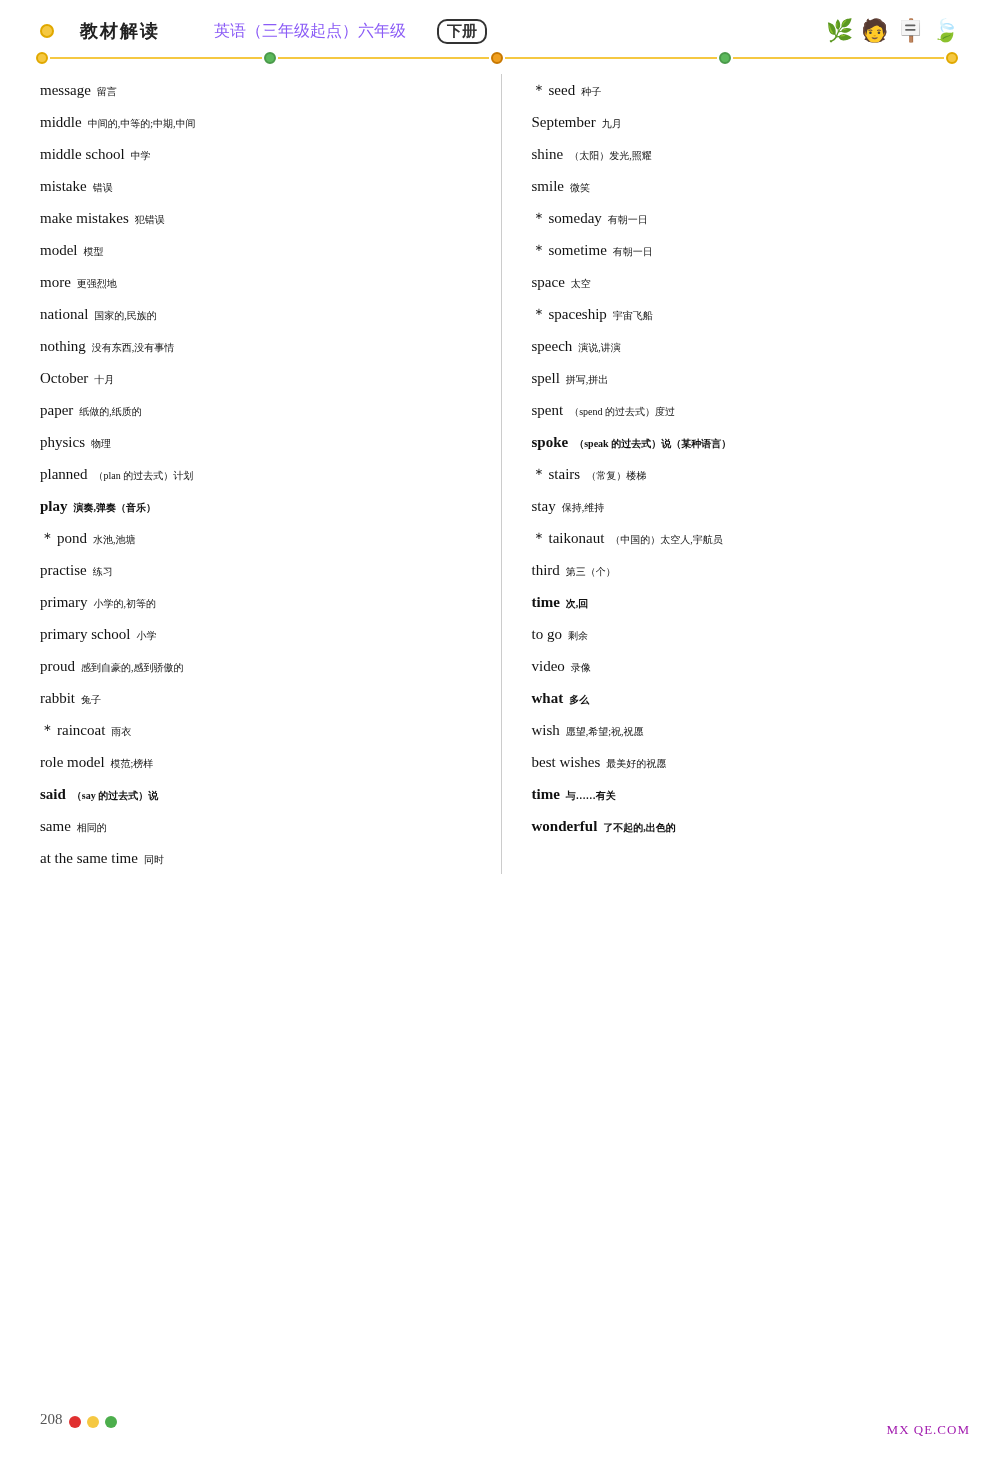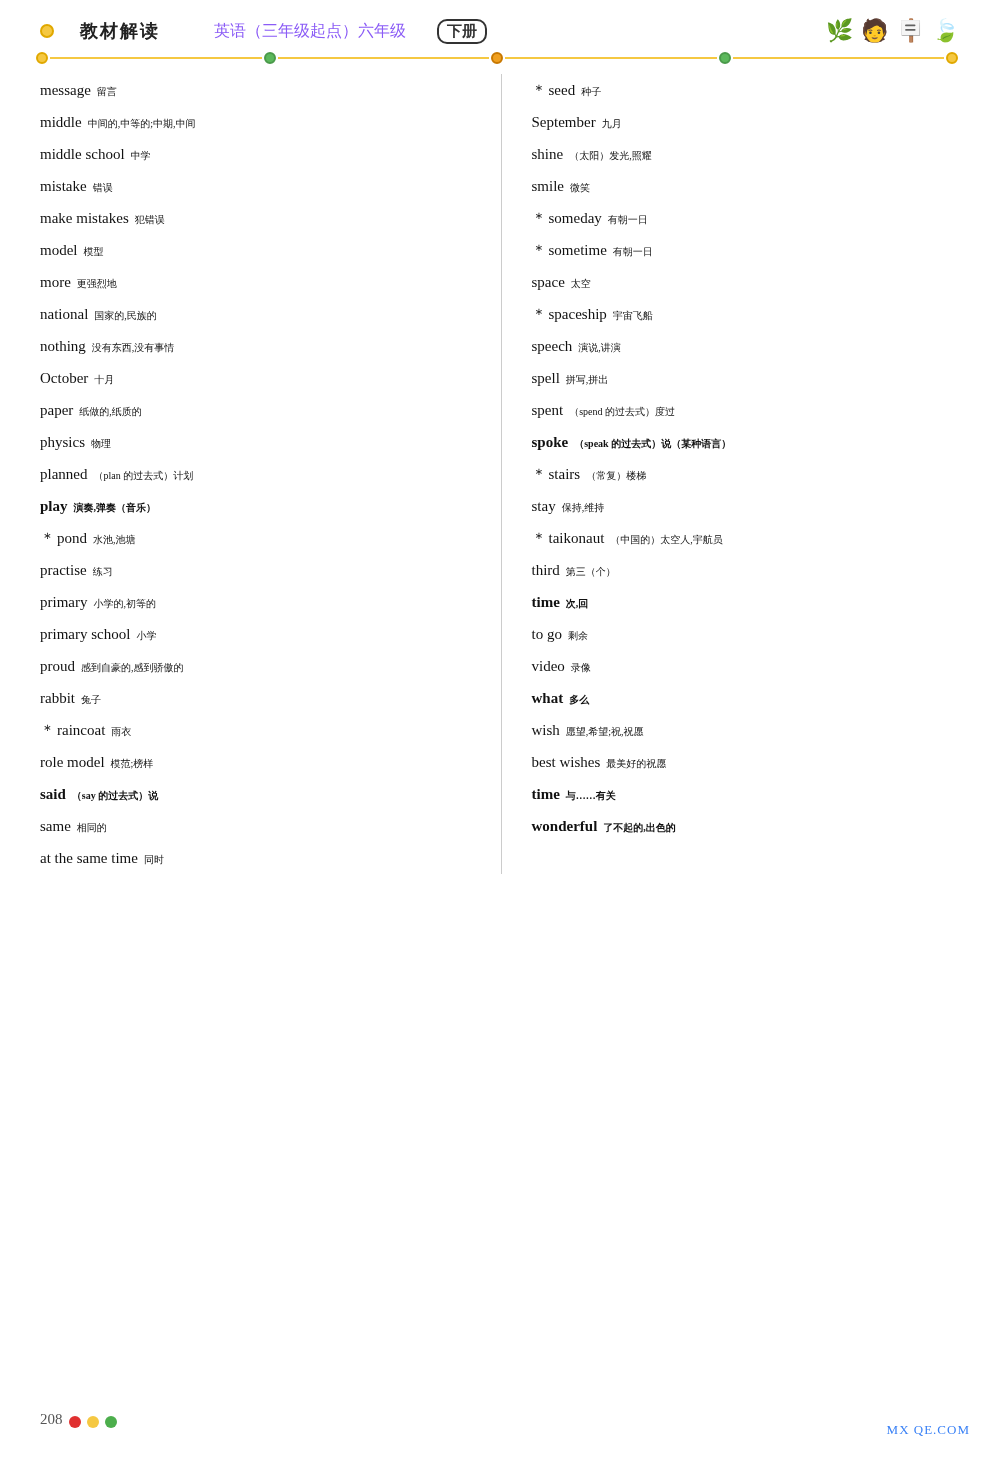--- a/index.html
+++ b/index.html
@@ -160,21 +160,21 @@
     .footer-dot.red { background: #e03030; }
     .footer-dot.yellow { background: #f5c842; }
     .footer-dot.green { background: #4cae4c; }
 
     
     .watermark {
       position: absolute;
       bottom: 20px;
       right: 30px;
       font-size: 13px;
-      color: #3b82f6;
+      color: #a21caf;
       letter-spacing: 1px;
     }
 
     
     .deco-icon {
       font-size: 22px;
     }
   </style>
 </head>
 <body>

